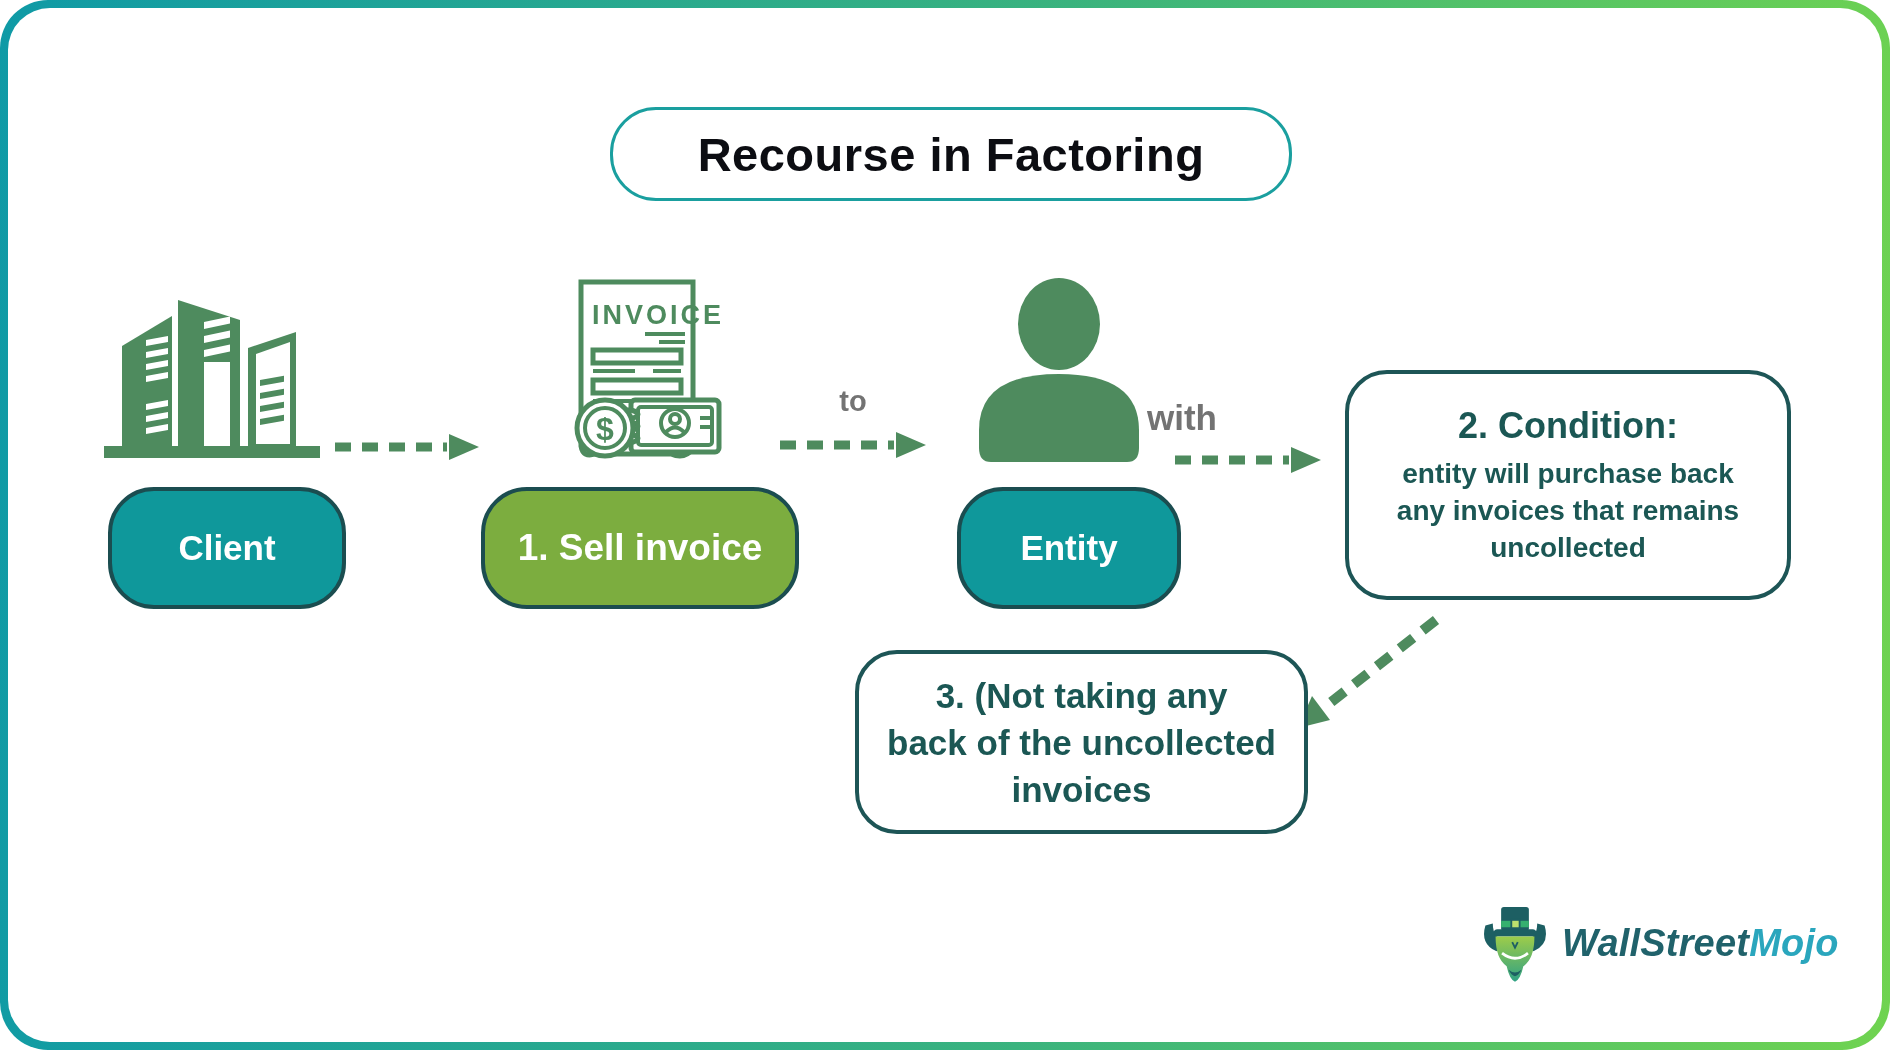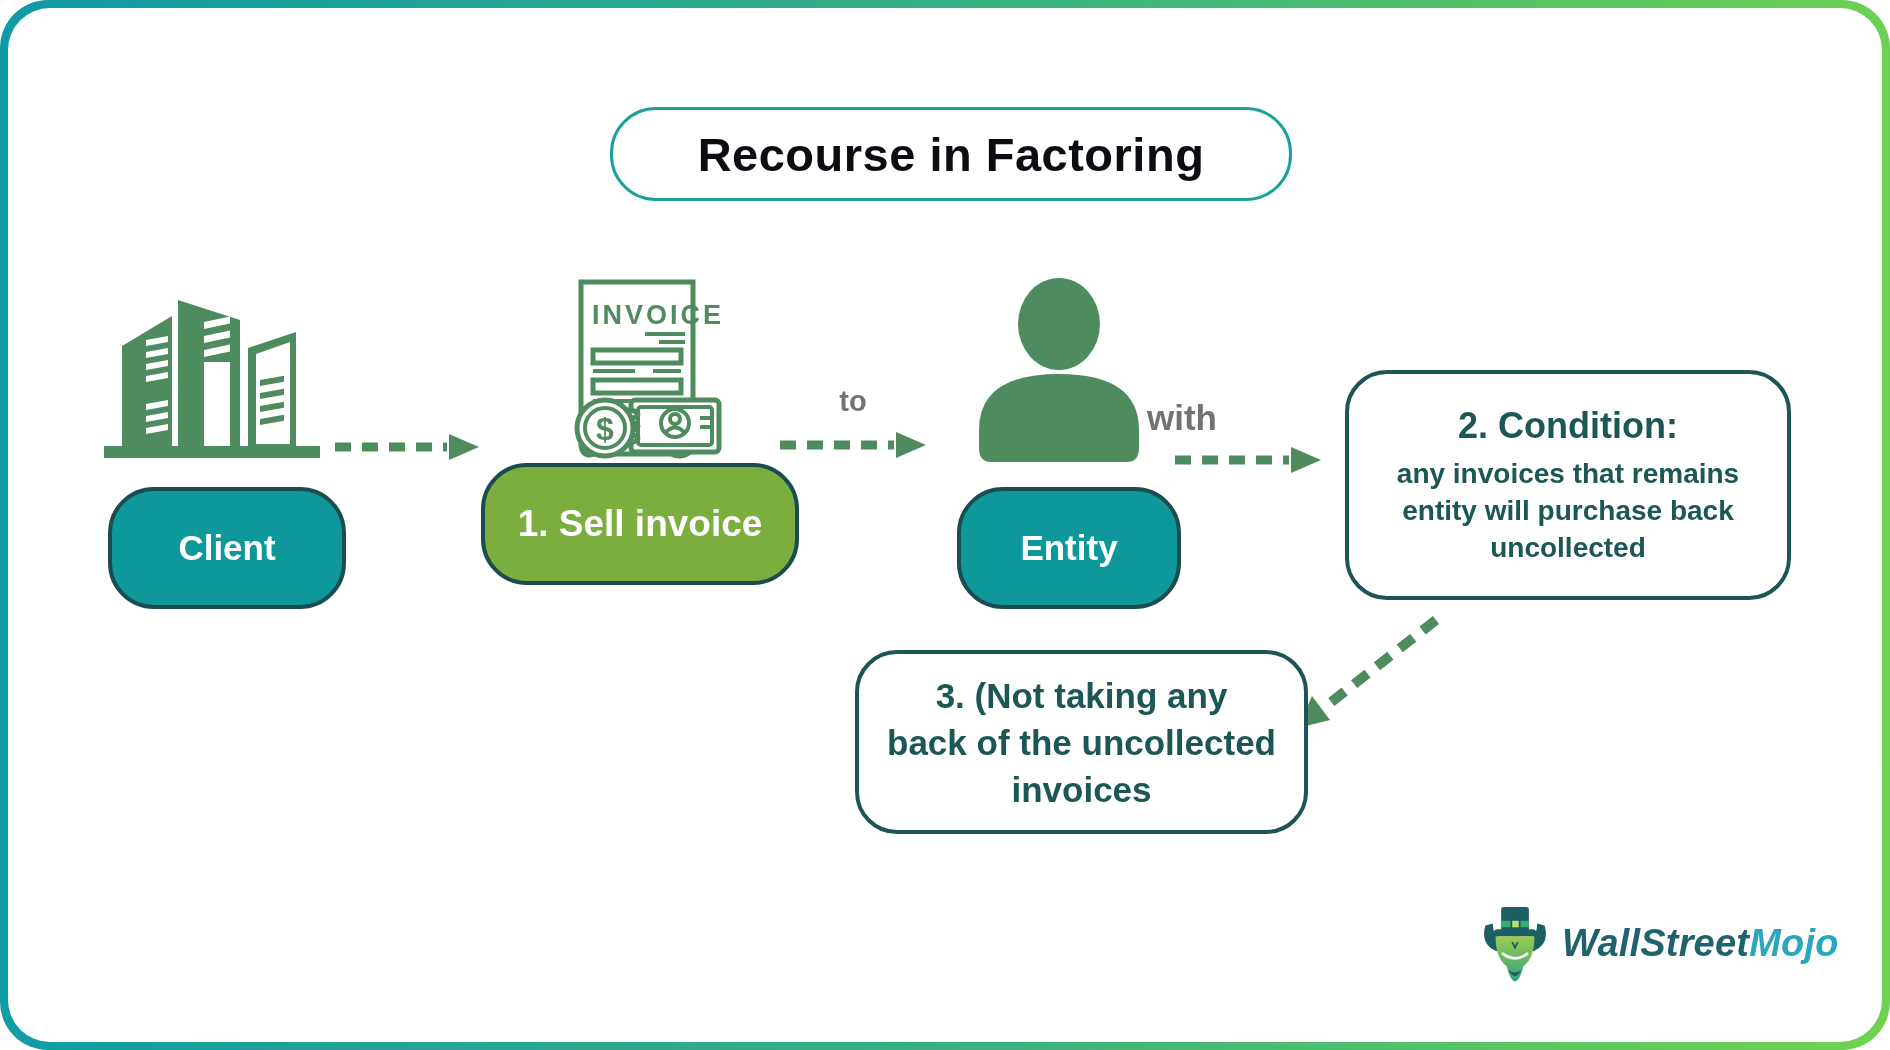--- a/index.html
+++ b/index.html
@@ -13,21 +13,21 @@
   .title-pill{position:absolute;left:610px;top:107px;width:676px;height:88px;
               border:3px solid #1a9f9f;border-radius:46px;background:#fff;
               display:flex;align-items:center;justify-content:center;}
   .title-pill span{font-size:47px;font-weight:800;color:#0c0d12;letter-spacing:.5px;}
   
   .pill{position:absolute;height:114px;border:4px solid #1b4d50;border-radius:46px;
         display:flex;align-items:center;justify-content:center;color:#fff;font-weight:700;}
   .pill-teal{background:#0f989b;}
   .pill-green{background:#7cad3f;}
   .pill-entity{left:108px;top:487px;width:230px;font-size:35px;}
-  .pill-sell{left:481px;top:463px;width:310px;font-size:37px;}
+  .pill-sell{left:481px;top:487px;width:310px;font-size:37px;}
   .pill-client{left:957px;top:487px;width:216px;font-size:35px;}
   
   .icon-abs{position:absolute;}
   
   .arrow-label{position:absolute;color:#737373;font-weight:700;text-align:center;}
   .lbl-to{left:818px;top:385px;width:70px;font-size:29px;}
   .lbl-with{left:1140px;top:398px;width:84px;font-size:35px;}
   
   .info-box{position:absolute;background:#fff;border:4px solid #1d5556;border-radius:42px;
             color:#1b5754;text-align:center;display:flex;flex-direction:column;
@@ -169,22 +169,22 @@
   </div>
 
   <div class="arrow-label lbl-with">with</div>
   <svg class="icon-abs" style="left:1173px;top:445px;" width="152" height="30" viewBox="0 0 152 30">
     <line x1="2" y1="15" x2="116" y2="15" stroke="#4e8b5e" stroke-width="9" stroke-dasharray="16 11"></line>
     <polygon points="118,2 118,28 148,15" fill="#4e8b5e"></polygon>
   </svg>
 
   <div class="info-box box-condition">
     <div class="heading">2. Condition:</div>
+    <div class="line">entity will purchase back</div>
     <div class="line">any invoices that remains</div>
-    <div class="line">entity will purchase back</div>
     <div class="line">uncollected</div>
   </div>
 
   <svg class="icon-abs" style="left:1288px;top:608px;" width="160" height="136" viewBox="0 0 160 136">
     <line x1="148" y1="12" x2="42" y2="95" stroke="#4e8b5e" stroke-width="10" stroke-dasharray="17 12"></line>
     <polygon points="10,120 24,88 42,112" fill="#4e8b5e"></polygon>
   </svg>
 
   <div class="info-box box-risk">
     <div class="line">3. (Not taking any</div>

